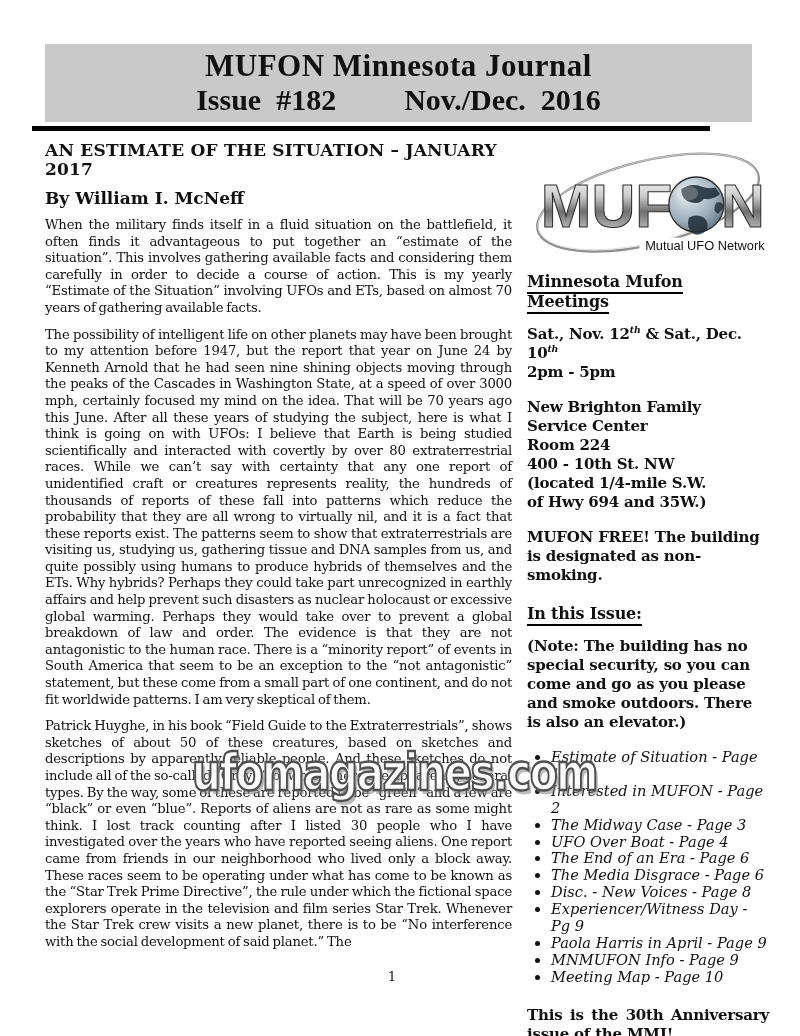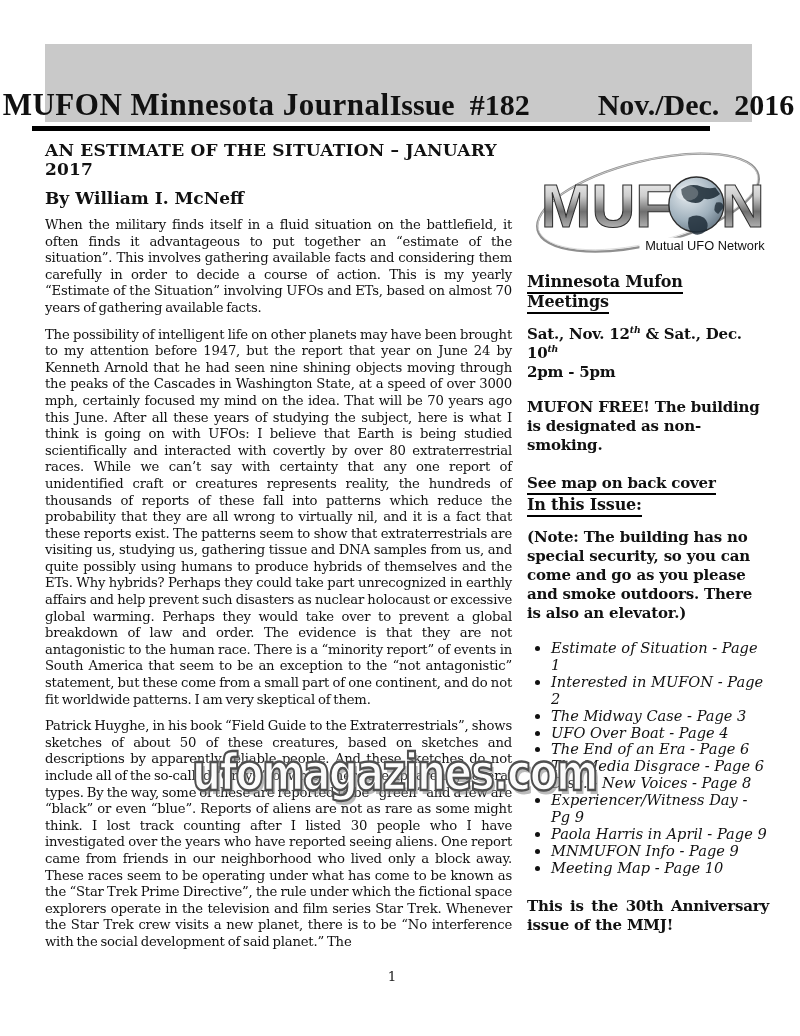--- a/index.html
+++ b/index.html
@@ -8,21 +8,21 @@
     width:800px;height:1036px;
     background:#ffffff;
     overflow:hidden;
     font-family:"DejaVu Serif", serif;
     color:#111;
   }
   
   .masthead{
     position:absolute;left:45px;top:44px;width:707px;height:78px;
     background:#c9c9c9;
-    display:flex;flex-direction:row;align-items:flex-end;justify-content:center;
+    display:flex;flex-direction:column;align-items:center;justify-content:center;
     font-family:"Liberation Serif", serif;font-weight:bold;
   }
   .masthead .m1{font-size:31px;line-height:34px;letter-spacing:.5px;white-space:pre;}
   .masthead .m2{font-size:30px;line-height:34px;display:flex;gap:68px;}
   .masthead .m2 span{white-space:pre;}
   .rule{position:absolute;left:32px;top:126px;width:678px;height:5px;background:#000;}
   
   .article{position:absolute;left:45px;top:141px;width:467px;}
   .article h1{
     font-size:17px;line-height:19px;margin:0 0 9px 0;font-weight:bold;letter-spacing:.2px;
@@ -120,24 +120,31 @@
       <g>
         <rect x="116" y="103" width="134" height="17" fill="#ffffff"></rect>
         <text x="248" y="116" text-anchor="end" font-family="Liberation Sans, sans-serif" font-size="13.5" fill="#111">Mutual UFO Network</text>
       </g>
     </svg>
 
     <p class="sb sb-h"><span class="u">Minnesota Mufon Meetings</span></p>
 
     <p class="sb"><span>Sat., Nov. 12</span><sup>th</sup><span> &amp; Sat., Dec. 10</span><sup>th</sup><span class="blockline">2pm - 5pm</span></p>
 
+    <p class="sb">
+      <span class="blockline">New Brighton Family</span>
+      <span class="blockline">Service Center</span>
+      <span class="blockline">Room 224</span>
+      <span class="blockline">400 - 10th St. NW</span>
+      <span class="blockline">(located 1/4-mile S.W.</span>
+      <span class="blockline">of Hwy 694 and 35W.)</span>
+    </p>
 
     <p class="sb" style="margin-bottom:19px">MUFON FREE! The building is designated as non-smoking.</p>
 
-    <p class="sb" style="margin-bottom:2px"><span class="u">See map on back cover</span></p>
     <p class="sb sb-h"><span class="u">In this Issue:</span></p>
 
     <p class="sb" style="margin-bottom:17px">(Note: The building has no special security, so you can come and go as you please and smoke outdoors. There is also an elevator.)</p>
 
     <ul>
       <li>Estimate of Situation - Page 1</li>
       <li>Interested in MUFON - Page 2</li>
       <li>The Midway Case - Page 3</li>
       <li>UFO Over Boat - Page 4</li>
       <li>The End of an Era - Page 6</li>

